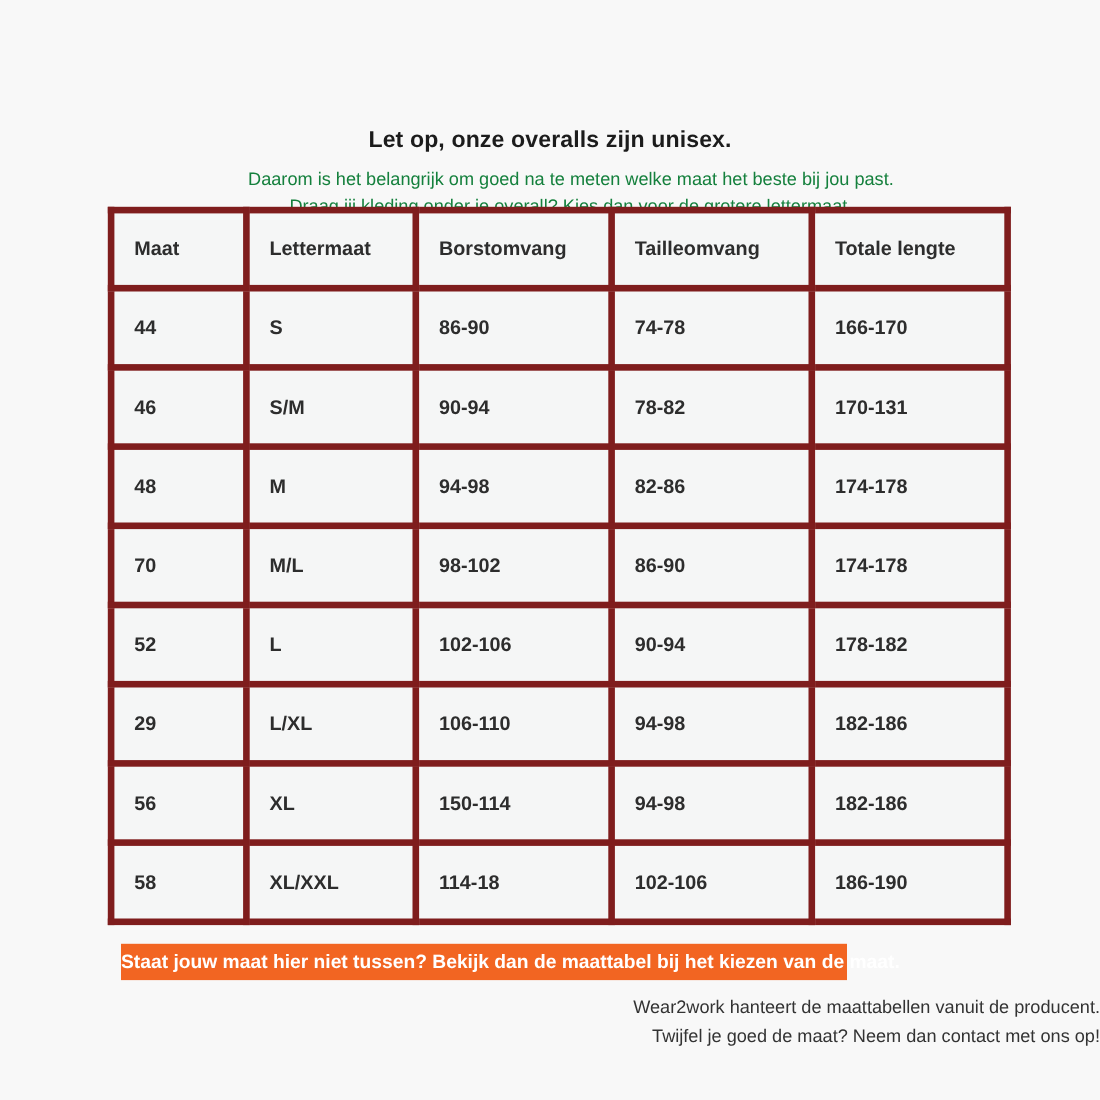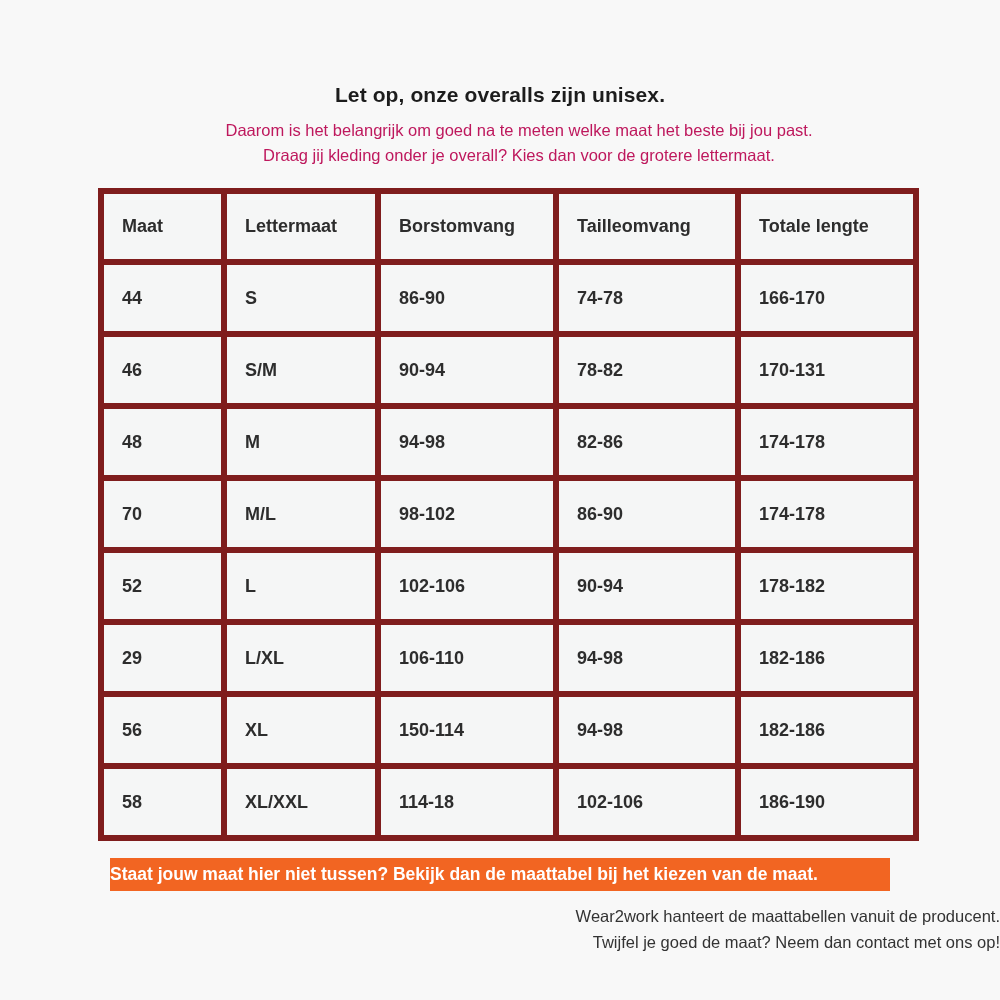--- a/index.html
+++ b/index.html
@@ -11,33 +11,34 @@
   .page {
     position: relative;
     width: 1000px;
     height: 1000px;
     background: #f8f8f8;
     overflow: hidden;
   }
   .header {
     padding-top: 83px;
     text-align: center;
+    margin-top: 33px;
   }
   .page-title {
     margin: 0 0 11px 0;
     font-size: 21px;
     font-weight: bold;
     color: #1c1c1c;
     letter-spacing: 0.1px;
   }
   .subtitle {
     margin: 0;
     font-size: 16.5px;
     line-height: 25px;
-    color: #be185d;
+    color: #15803d;
     padding-left: 38px;
   }
   table.size-table {
     position: absolute;
     left: 98px;
     top: 188px;
     width: 815px;
     border-collapse: collapse;
     table-layout: fixed;
   }
@@ -51,28 +52,28 @@
     font-weight: bold;
     color: #2d2d2d;
     font-size: 18px;
   }
   table.size-table th { height: 71px; }
   table.size-table td { height: 72px; }
   .banner {
     position: absolute;
     left: 110px;
     top: 858px;
-    width: 780px;
+    width: 660px;
     height: 33px;
     background: #f26522;
     color: #ffffff;
     font-weight: bold;
     font-size: 17.5px;
     line-height: 33px;
-    text-align: left;
+    text-align: center;
     white-space: nowrap;
   }
   .footer {
     position: absolute;
     top: 903px;
     left: 0;
     width: 100%;
     text-align: right;
   }
   .footer p {

